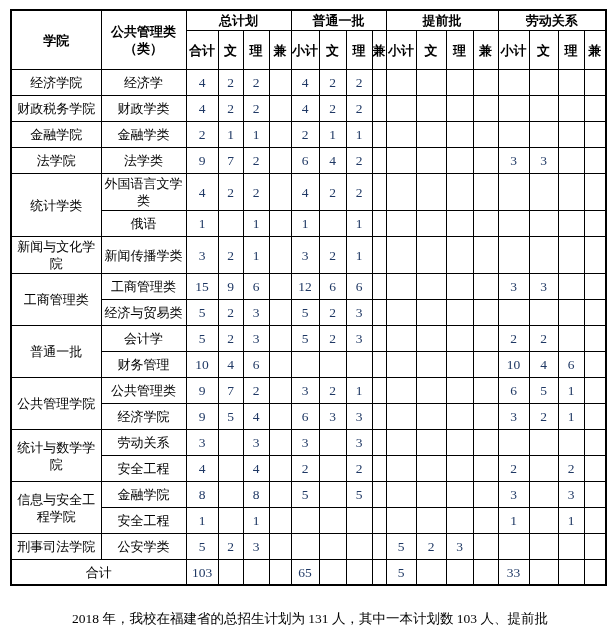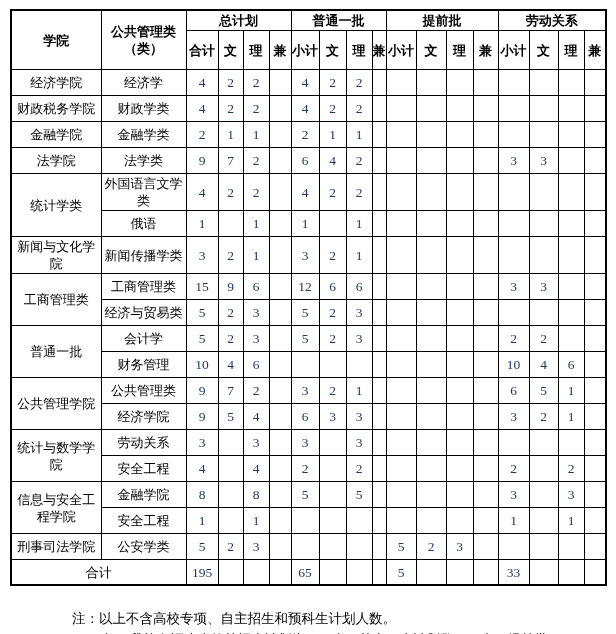--- a/index.html
+++ b/index.html
@@ -427,38 +427,37 @@
           <td class="num"></td>
           <td class="num"></td>
           <td class="num"></td>
           <td class="num"></td>
         </tr>
       </tbody>
     <tfoot>
 
     <tr>
           <td class="cn" colspan="2">合计</td>
-          <td class="num">195</td>
+          <td class="num">103</td>
           <td class="num"></td>
           <td class="num"></td>
           <td class="num"></td>
           <td class="num">65</td>
           <td class="num"></td>
           <td class="num"></td>
           <td class="num"></td>
           <td class="num">5</td>
           <td class="num"></td>
           <td class="num"></td>
           <td class="num"></td>
           <td class="num">33</td>
           <td class="num"></td>
           <td class="num"></td>
           <td class="num"></td>
         </tr>
       </tfoot>
   </table>
 
   <div class="notes">
-    <div>注：以上不含高校专项、自主招生和预科生计划人数。</div>
     <div>2018 年，我校在福建省的总招生计划为 131 人，其中一本计划数 103 人、提前批</div>
 
   </div>
 </div>
 
 </body></html>

